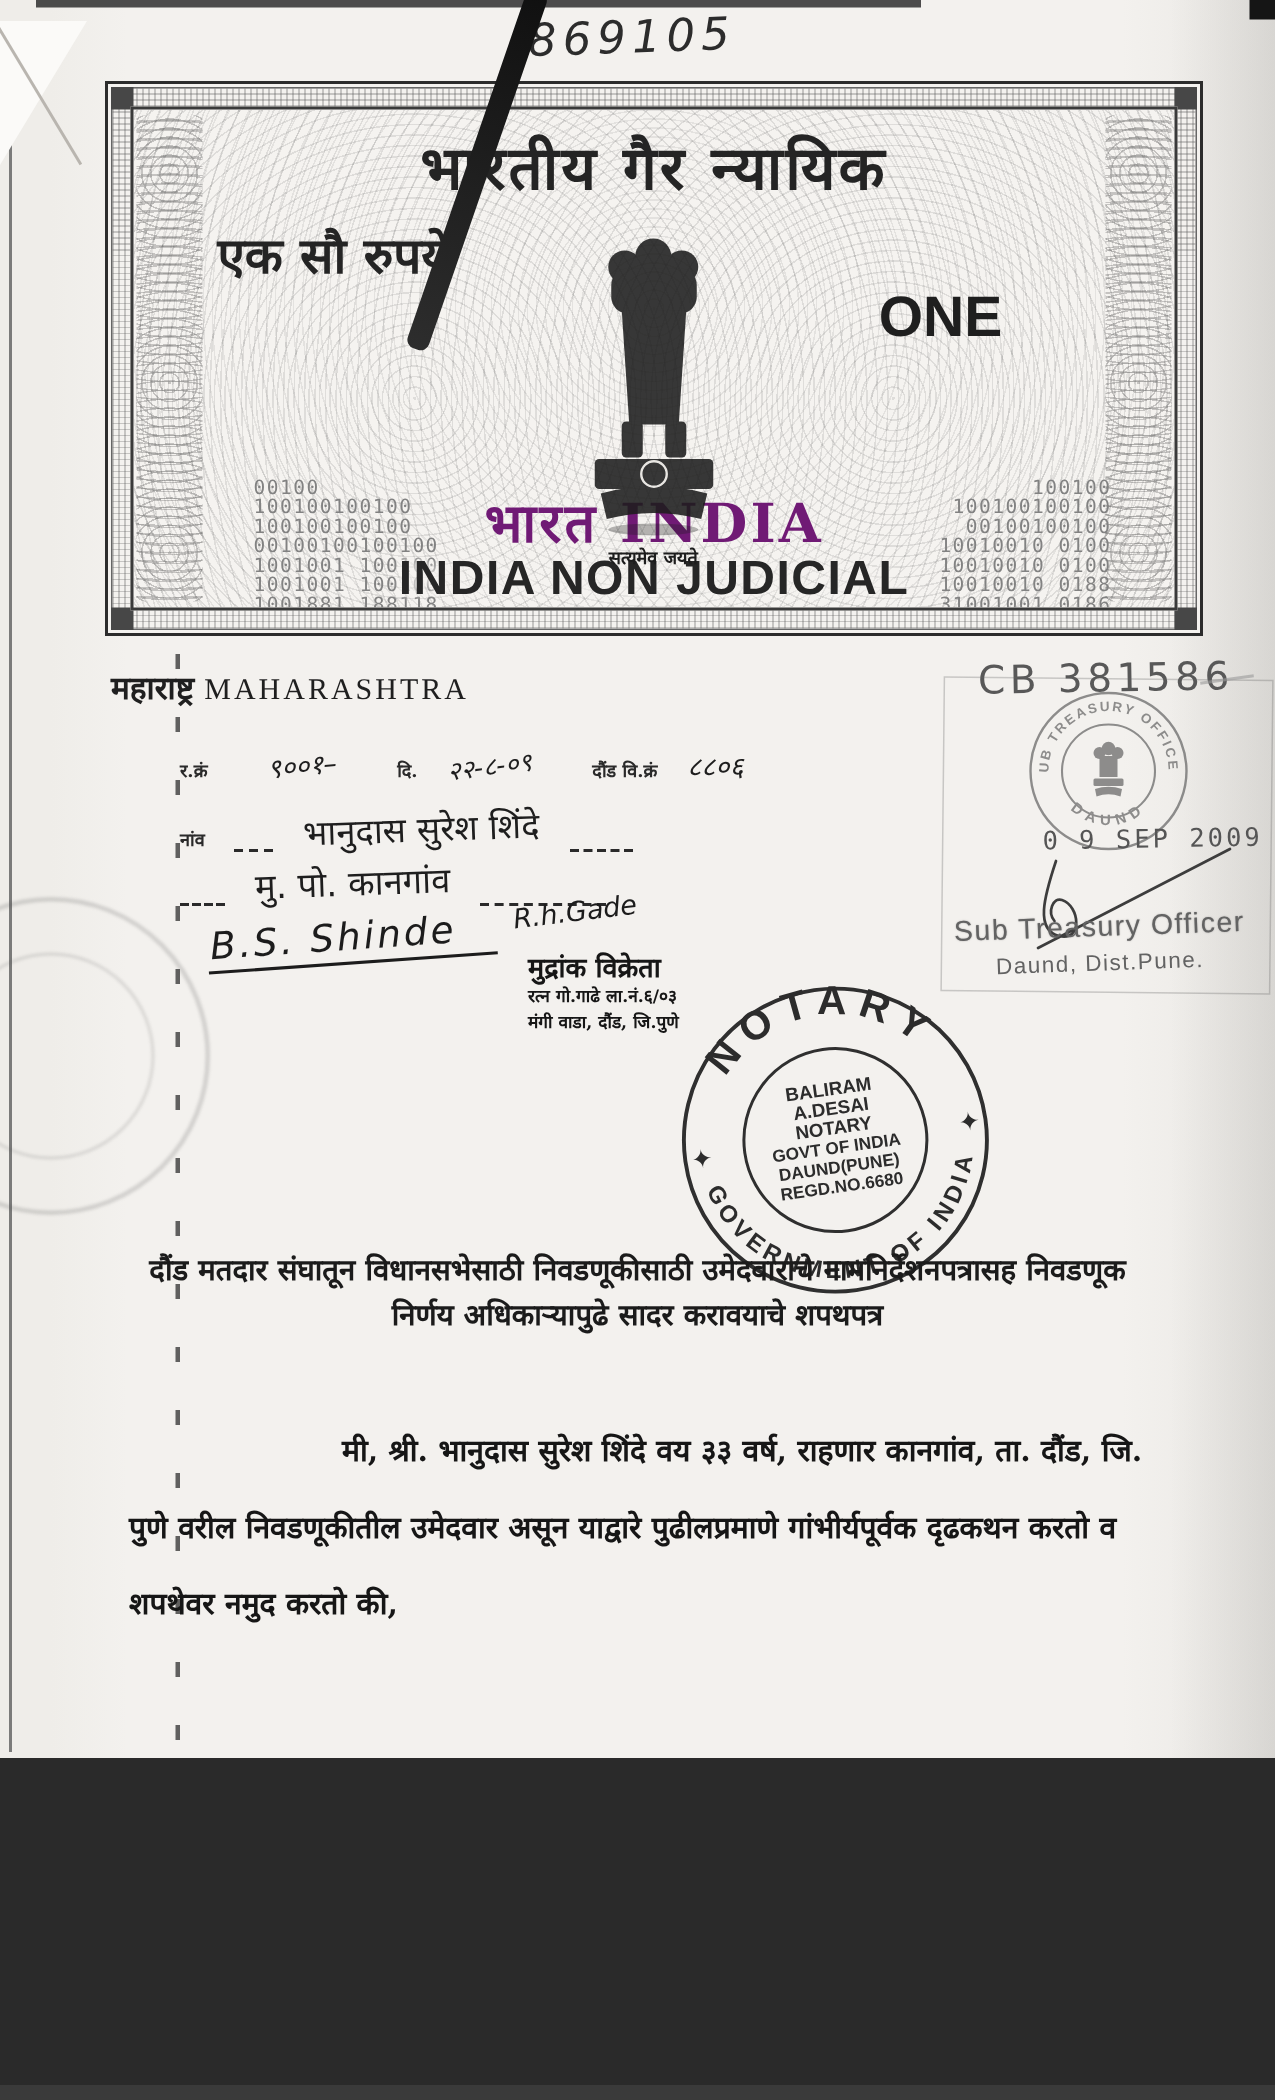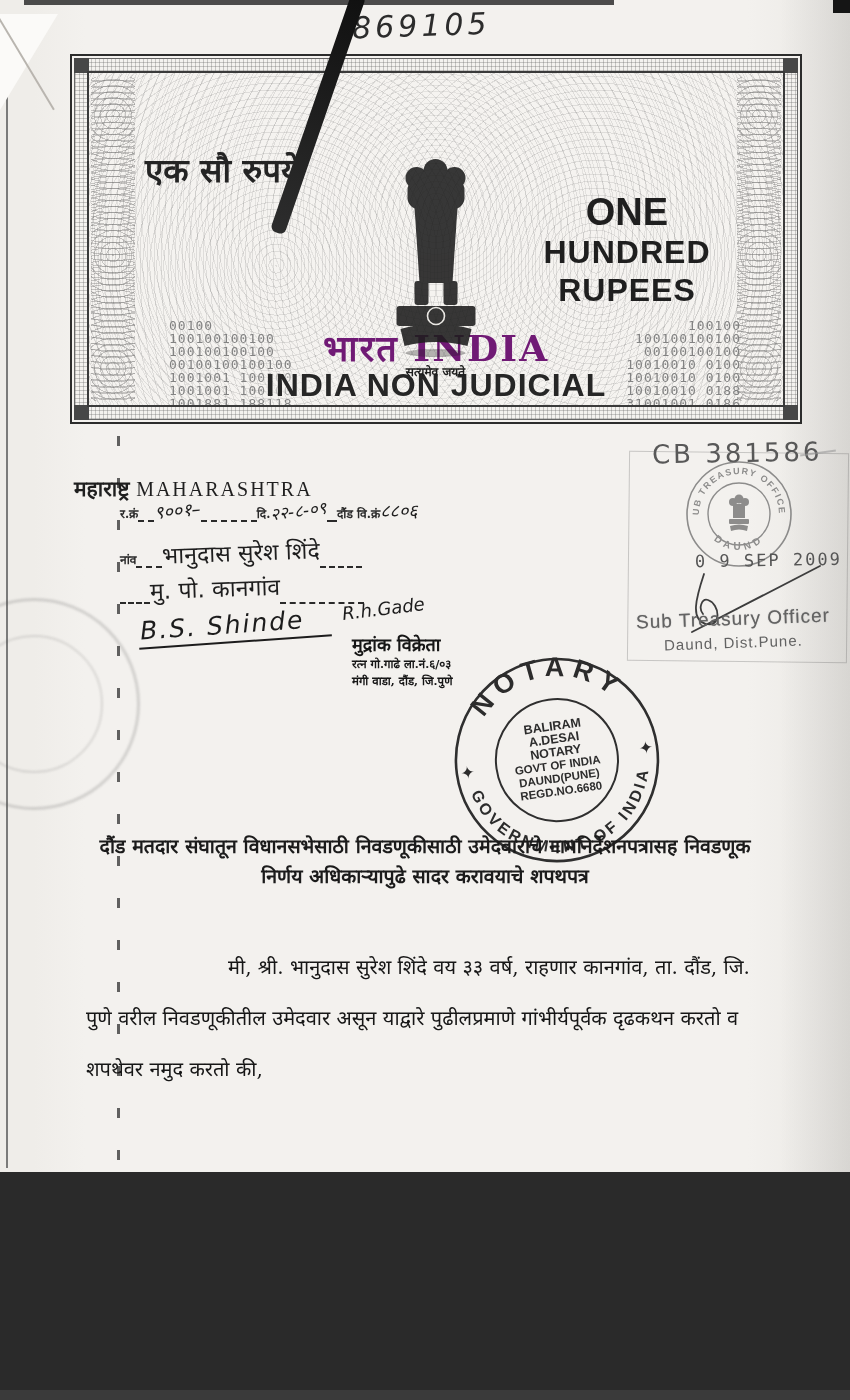--- a/index.html
+++ b/index.html
@@ -56,57 +56,57 @@
   #denom-en .l2{font-size:32px;line-height:38px;letter-spacing:1px;}
   #country-line{left:0;right:0;top:250px;text-align:center;font-size:36px;font-weight:bold;color:#701a75;letter-spacing:2px;text-shadow:0 0 4px #f5f3f0;}
   #category-line{left:0;right:0;top:294px;text-align:center;font-family:"Liberation Sans",sans-serif;
     font-size:32px;font-weight:bold;color:#262626;letter-spacing:1px;text-shadow:0 0 4px #f5f3f0,0 0 6px #f5f3f0;}
   .micro{top:246px;font-family:"DejaVu Sans Mono",monospace;font-size:13px;line-height:13px;
     color:#828282;white-space:pre-line;letter-spacing:1px;}
   #micro-left{left:80px;}
   #micro-right{right:42px;text-align:right;}
   #emblem{left:50%;top:78px;transform:translateX(-50%);}
   
-  #state-line{left:74px;top:444px;font-size:21px;color:#1f1f1f;margin-top:30px;}
+  #state-line{left:74px;top:444px;font-size:21px;color:#1f1f1f;}
   #state-line .mr{font-weight:bold;}
   #state-line .en{font-family:"Liberation Serif",serif;letter-spacing:2px;font-size:20px;}
   #serial-number{left:652px;top:438px;font-family:"DejaVu Sans",sans-serif;font-size:26px;
     letter-spacing:3px;color:#585858;transform:rotate(-1deg);}
   
   #treasury-box{left:628px;top:452px;width:218px;height:208px;border:1px solid rgba(100,100,100,.30);transform:rotate(.6deg);}
   #treasury-seal{left:683px;top:458px;opacity:.75;}
   #date-stamp{left:695px;top:550px;font-family:"DejaVu Sans Mono",monospace;font-size:17px;
     letter-spacing:2px;color:#555;transform:rotate(-1deg);}
   #treasury-sig{left:662px;top:552px;}
   #officer-title{left:636px;top:608px;font-family:"Liberation Sans",sans-serif;font-size:19px;
     color:#636363;letter-spacing:1px;transform:rotate(-2deg);text-shadow:0 0 1px rgba(99,99,99,.6);}
   #officer-place{left:664px;top:634px;font-family:"Liberation Sans",sans-serif;font-size:15px;
     color:#636363;letter-spacing:1px;transform:rotate(-2deg);}
   
-  .rline{display:flex;align-items:flex-end;}
+  .rline{display:flex;align-items:flex-end;gap:20px;}
   .plabel{font-size:12px;font-weight:bold;color:#2a2a2a;white-space:nowrap;}
   .dots{border-bottom:2.5px dashed #2a2a2a;height:2px;}
   .hw{font-family:"DejaVu Sans",sans-serif;font-style:italic;color:#1e1e1e;white-space:nowrap;}
   #receipt-line1{left:120px;top:498px;width:352px;}
   #receipt-line2{left:120px;top:536px;width:340px;}
   #receipt-line3{left:120px;top:572px;width:330px;}
   #buyer-signature{left:138px;top:610px;font-family:"DejaVu Sans",sans-serif;font-style:italic;
     font-size:25px;letter-spacing:2px;color:#1c1c1c;transform:rotate(-4deg);border-bottom:2px solid #1c1c1c;padding:0 26px 2px 2px;}
   #vendor-signature{left:342px;top:598px;font-family:"DejaVu Sans",sans-serif;font-style:italic;
     font-size:18px;color:#1c1c1c;transform:rotate(-7deg);}
   #vendor-block{left:352px;top:632px;width:180px;color:#161616;}
   #vendor-block .t{font-size:18px;font-weight:bold;}
   #vendor-block .s{font-size:11.5px;font-weight:bold;line-height:17px;}
   
   #notary-seal{left:445px;top:648px;}
   
   .affidavit-title{left:0;width:850px;text-align:center;font-size:19.5px;font-weight:bold;color:#1b1b1b;}
   #affidavit-title1{top:832px;padding:0 60px;box-sizing:border-box;}
   #affidavit-title2{top:862px;}
-  .bodyline{font-size:20px;font-weight:400;color:#161616;white-space:nowrap;}
+  .bodyline{font-size:20px;font-weight:700;color:#161616;white-space:nowrap;}
   #body1{left:228px;top:953px;}
   #body2{left:86px;top:1004px;}
   #body3{left:86px;top:1055px;}
 </style>
 </head>
 <body>
 
 <div class="abs" id="page-sheet"></div>
 <div class="abs" id="right-shade"></div>
 <div class="abs" id="left-scan-line"></div>
@@ -121,24 +121,24 @@
 <div class="abs" id="stamp">
   <div class="band"></div>
   <div class="corner-block" style="left:2px;top:2px;"></div>
   <div class="corner-block" style="right:2px;top:2px;"></div>
   <div class="corner-block" style="left:2px;bottom:2px;"></div>
   <div class="corner-block" style="right:2px;bottom:2px;"></div>
   <div class="inner">
     <div class="rosette-col" style="left:2px;"></div>
     <div class="rosette-col" style="right:2px;"></div>
 
+    <div class="abs dev" id="stamp-title">भारतीय गैर न्यायिक</div>
     <div class="abs dev" id="denom-words-hi">एक सौ रुपये</div>
     <div class="abs" id="denom-en">
       <div class="l1">ONE</div>
-      <div class="l2">HUNDRED RUPEES</div>
     </div>
 
     <div class="abs micro" id="micro-left">00100
 100100100100
 100100100100
 00100100100100
 1001001 100100
 1001001 100100
 1001881 188118
 1881881 188118</div>

